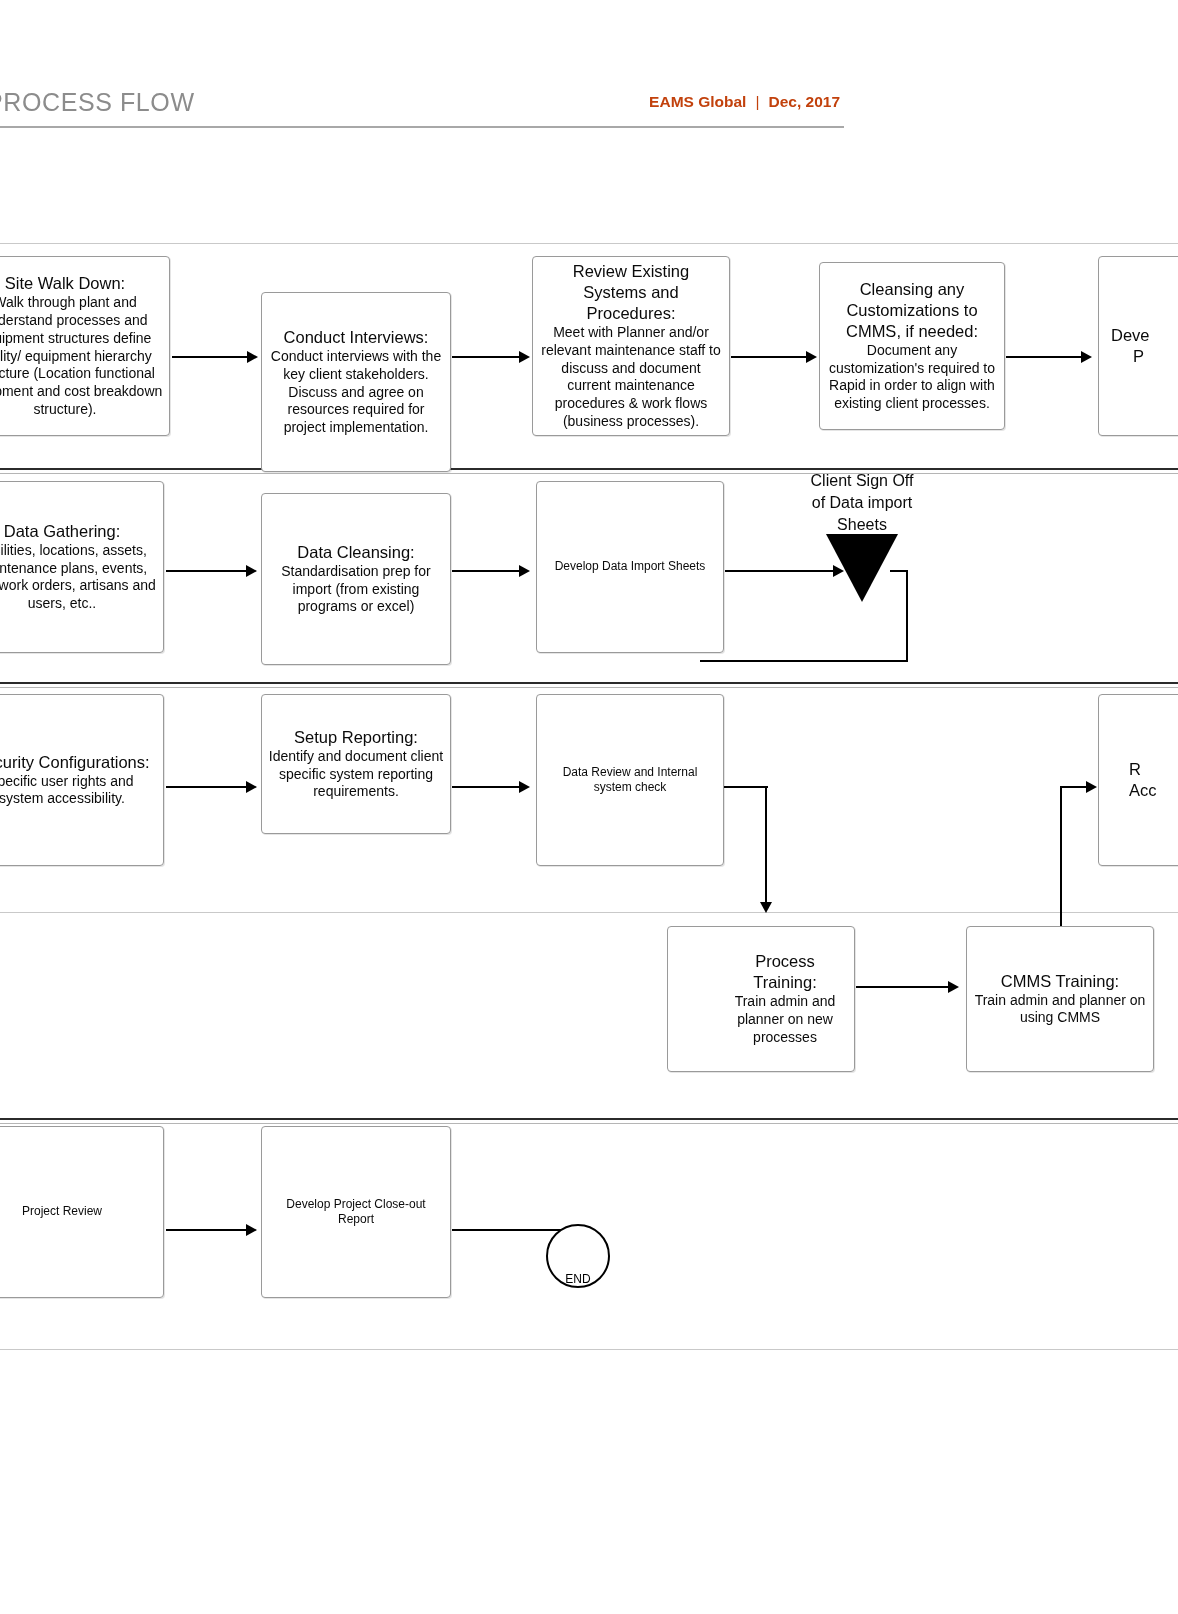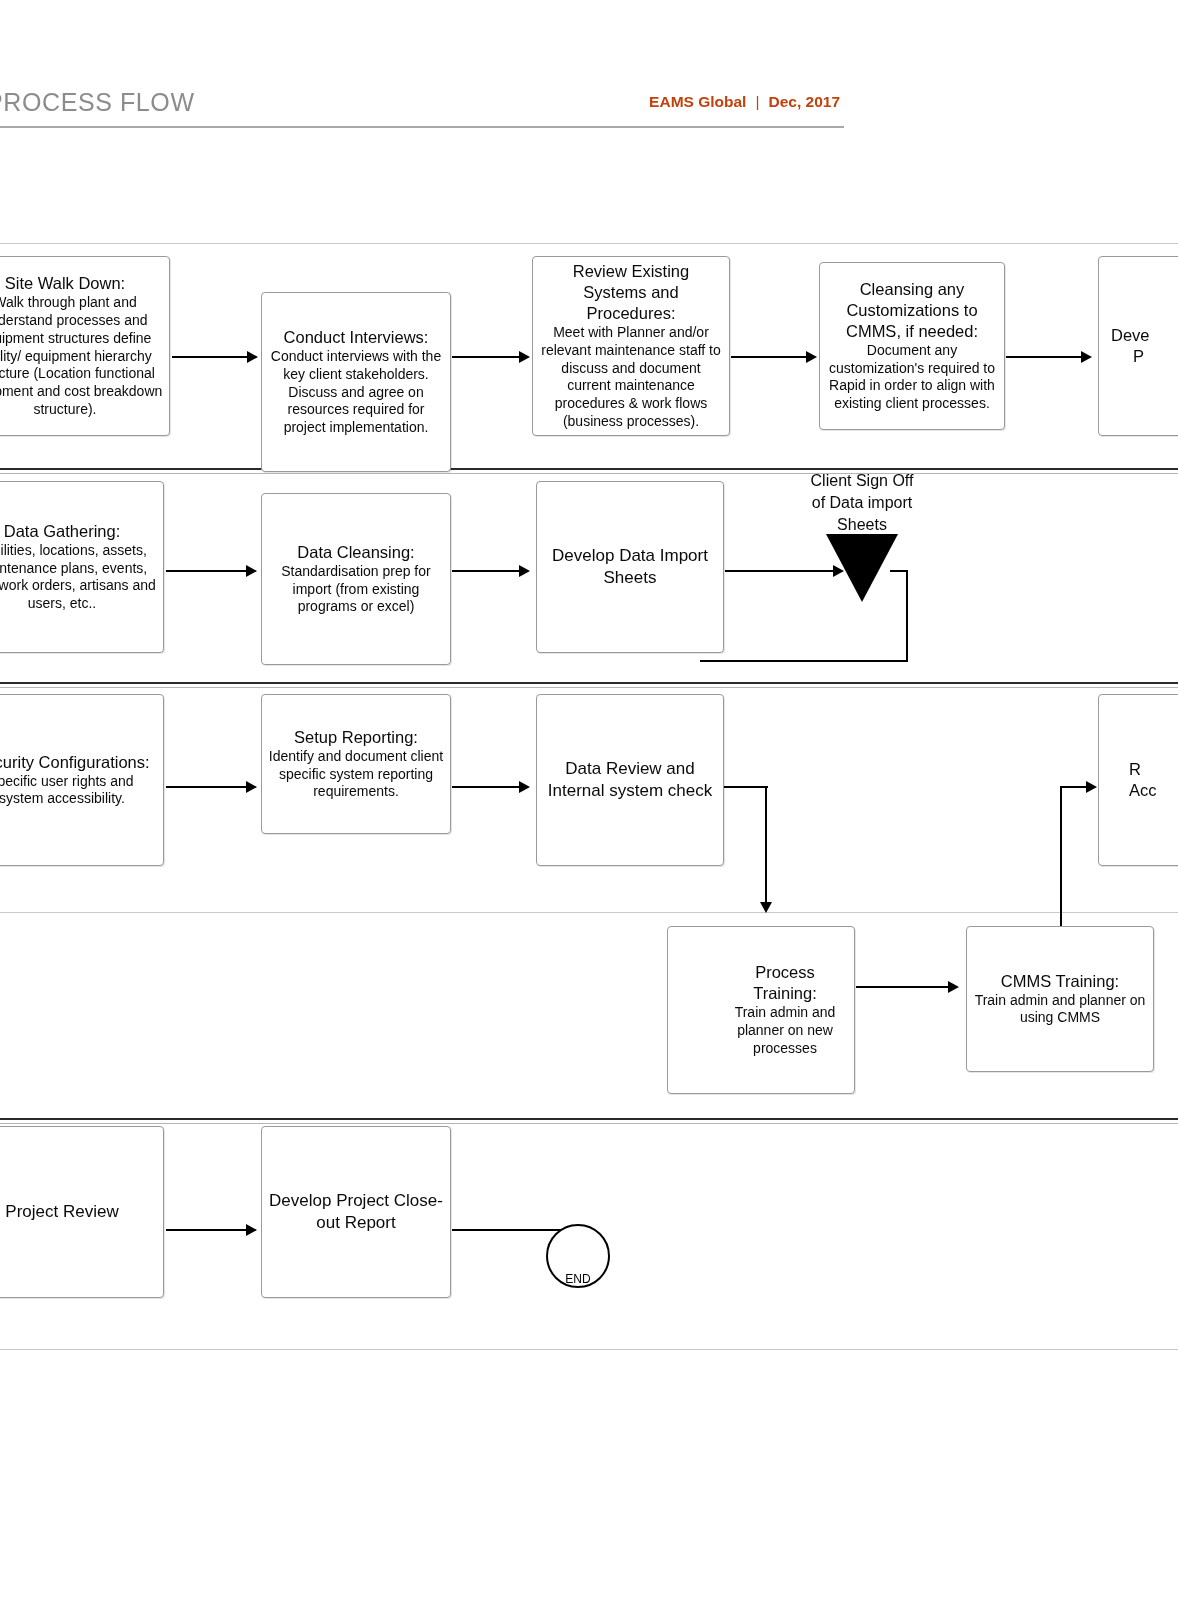--- a/index.html
+++ b/index.html
@@ -81,21 +81,21 @@
   .node .t-title {
     display: block;
     font-size: 16.5px;
     color: #0a0a0a;
   }
   .node .t-body {
     display: block;
     font-size: 14px;
     color: #0a0a0a;
   }
-  .node.single .t-title { font-size: 17px; }
+  .node.single .t-title { font-size: 12px; }
 
   
   .conn {
     position: absolute;
     background: #000000;
   }
   .h-line { height: 2px; }
   .v-line { width: 2px; }
 
   .arrow-r {
@@ -283,21 +283,21 @@
     <div class="inner" style="text-align:left; padding-left:30px;">
       <span class="t-title">R</span>
       <span class="t-title" style="padding-right:22px;">Acc</span>
     </div>
   </div>
 
   <div class="conn v-line" style="left:1060px; top:786px; height:150px;"></div>
   <div class="conn h-line" style="left:1060px; top:786px; width:28px;"></div>
   <div class="arrow-r" style="left:1086px; top:781px;"></div>
 
-  <div class="node" style="left:667px; top:926px; width:188px; height:168px;padding-left:48px;">
+  <div class="node" style="left:667px; top:926px; width:188px; height:146px;padding-left:48px;">
     <div class="inner">
       <span class="t-title">Process Training:</span>
       <span class="t-body">Train admin and planner on new processes</span>
     </div>
   </div>
 
   <div class="conn h-line" style="left:856px; top:986px; width:92px;"></div>
   <div class="arrow-r" style="left:948px; top:981px;"></div>
 
   <div class="node" style="left:966px; top:926px; width:188px; height:146px;">

